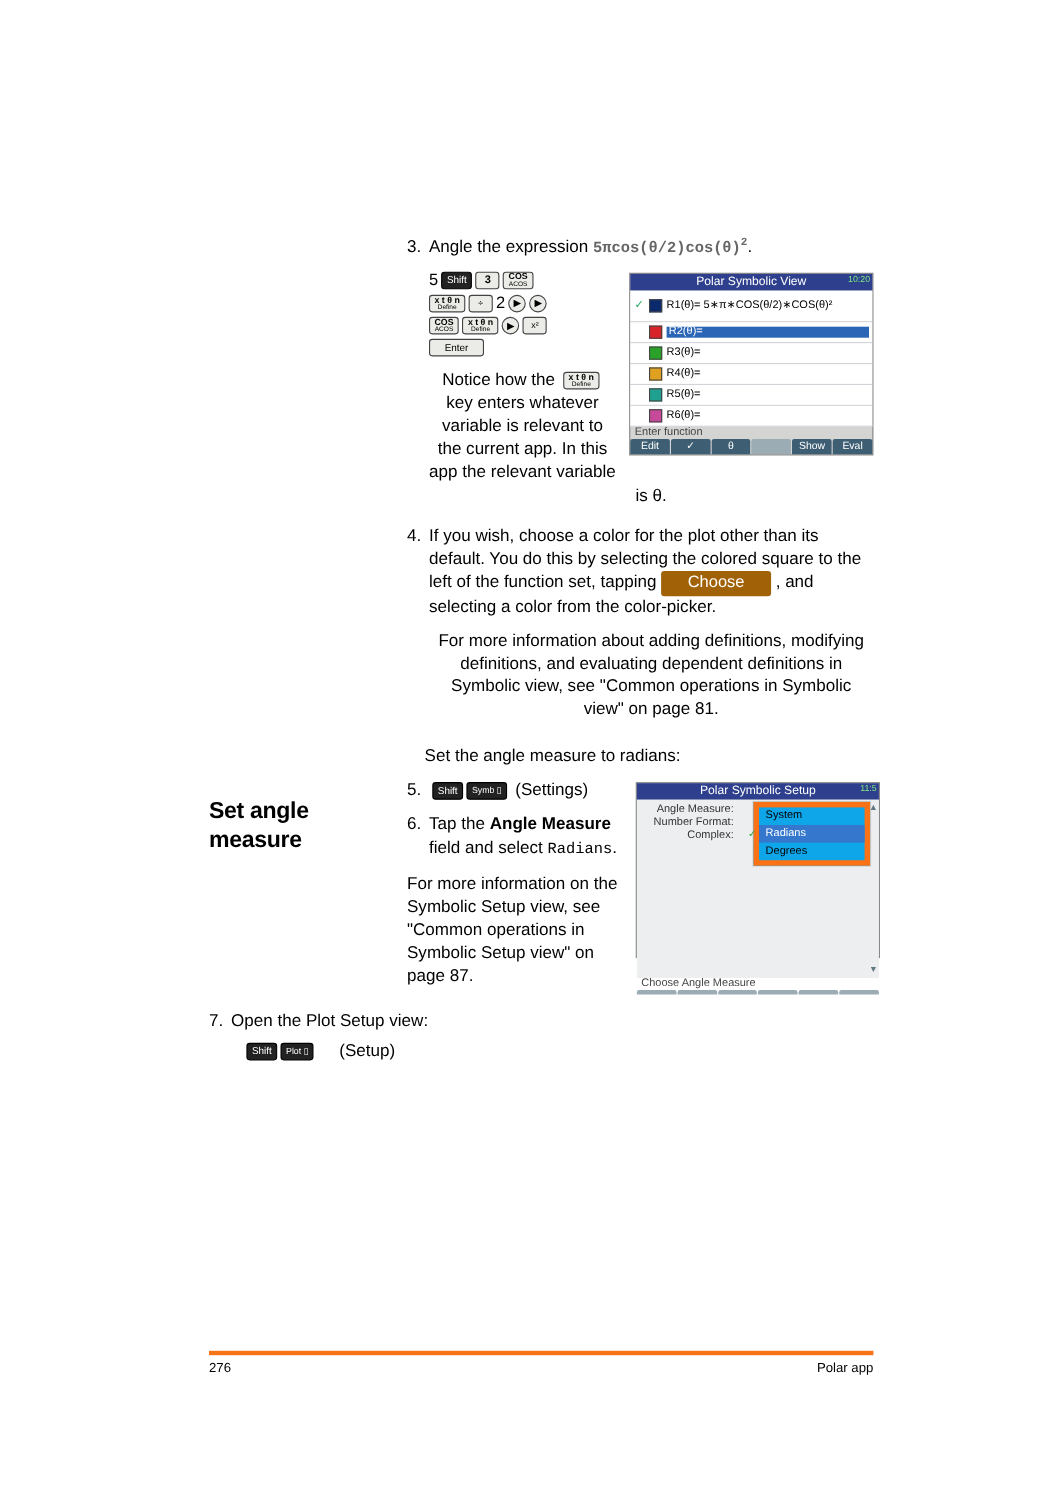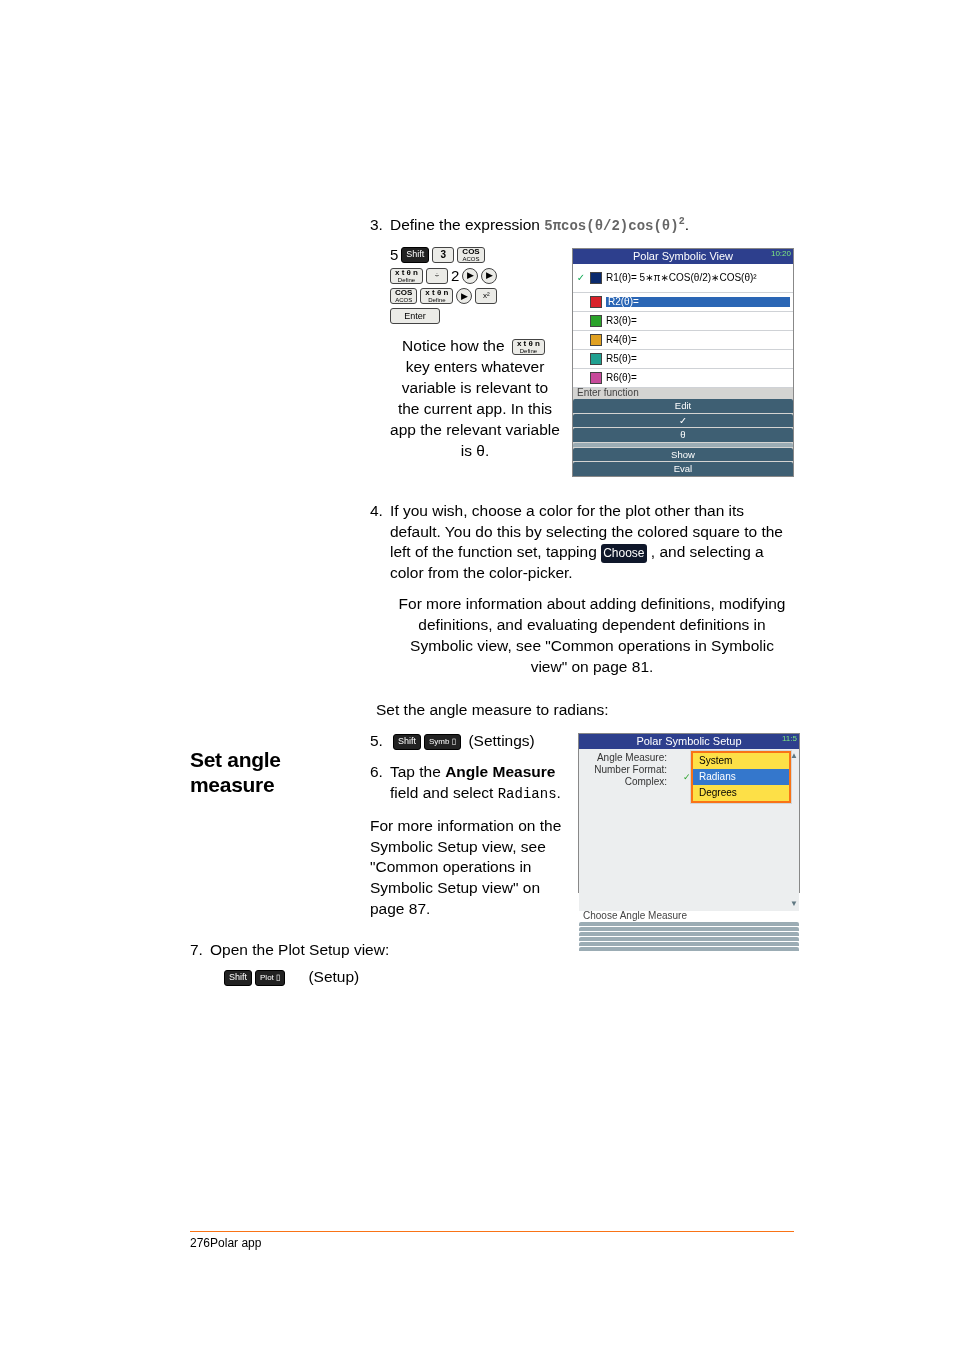--- a/index.html
+++ b/index.html
@@ -54,21 +54,21 @@
   }
   .mono { font-family: "Courier New", monospace; font-size: 14px; }
   .gray { color: #666; font-weight: bold; }
   .indent-para {
     margin: 10px 0 16px 20px;
     font-size: 15.5px;
     line-height: 1.35;
     text-align: center;
   }
   .indent-para2 {
-    margin: 12px 0 10px 6px;
+    margin: 12px 0 10px 16px;
     font-size: 15.5px;
     line-height: 1.35;
   }
   .keyrow {
     display: flex;
     align-items: center;
     gap: 3px;
     margin: 4px 0;
   }
   .keyline-block {
@@ -94,25 +94,25 @@
     color: #fff;
     border-color: #000;
   }
   .key.wide { min-width: 50px; }
   .key.small { font-size: 8px; min-width: 22px; }
   .key.circle { border-radius: 50%; width: 16px; height: 16px; min-width: 16px; }
   .pill {
     display: inline-flex;
     align-items: center;
     justify-content: center;
-    background: #0f172a;
+    background: #a16207;
     color: #fff;
-    font-size: 12px;
+    font-size: 15px;
     border-radius: 3px;
-    padding: 1px 2px;
+    padding: 1px 24px;
     font-family: Arial, sans-serif;
   }
   .flow-right { float: right; margin: 2px 0 8px 12px; }
   .calc-screen {
     width: 222px;
     background: #d4d4d2;
     font-family: Arial, Helvetica, sans-serif;
     font-size: 10px;
     line-height: 1;
     border: 1px solid #888;
@@ -154,21 +154,20 @@
   .sw.c5 { background: #20a090; }
   .sw.c6 { background: #c74a9a; }
   .calc-row .fx { flex: 1; }
   .calc-row.sel .fx { background: #2a66b5; color: #fff; padding: 0 2px; }
   .calc-enter {
     font-size: 10px; color: #444; padding: 0 4px 1px 4px;
   }
   .softkeys {
     display: flex;
     gap: 1px;
-    flex-direction: column;
   }
   .softkey {
     flex: 1;
     background: #3e5f73;
     color: #fff;
     text-align: center;
     font-size: 9.5px;
     padding: 2px 0;
     border-radius: 2px 2px 0 0;
   }
@@ -179,59 +178,59 @@
     padding: 4px 6px 42px 6px;
     position: relative;
   }
   .setup-row { display: flex; align-items: center; font-size: 10px; margin-bottom: 2px; }
   .setup-row .lab { width: 82px; text-align: right; padding-right: 4px; color: #333; }
   .setup-row .val { flex: 1; }
   .dropdown {
     position: absolute;
     top: 2px; right: 8px;
     width: 96px;
-    background: #fde047;
-    border: 2px solid #f97316;
+    background: #0ea5e9;
+    border: 5px solid #f97316;
     font-size: 10px;
     line-height: 14px;
     z-index: 2;
     box-shadow: 0 0 0 1px rgba(0,0,0,.1);
   }
   .dropdown div { padding: 1px 6px; }
   .dropdown .sel { background: #3477cc; color: #fff; position: relative; }
   .dropdown .sel::before { content: "✓"; position: absolute; left: -10px; color: #2aa22a; font-size: 9px; }
   .setup-status { font-size: 10px; color: #444; padding: 0 4px 1px 4px; }
   .tri-up { position: absolute; right: 1px; top: 3px; font-size: 8px; color: #607882; }
   .tri-dn { position: absolute; right: 1px; bottom: 3px; font-size: 8px; color: #607882; }
   .footer {
     position: absolute;
     left: 190px; right: 160px; bottom: 100px;
-    border-top: 1px solid #f97316;
+    border-top: 4px solid #f97316;
     padding-top: 4px;
     font-size: 12px;
     display: flex;
-    justify-content: flex-start;
+    justify-content: space-between;
     font-family: "Arial Narrow", Arial, sans-serif;
   }
   .clearfix::after { content: ""; display: block; clear: both; }
   .keyinline { display: inline-flex; vertical-align: middle; gap: 3px; margin: 0 3px; }
 </style>
 </head>
 <body>
 
 <div class="page">
 
   <div class="cols">
     <div class="sidecol"></div>
     <div class="maincol">
 
       <div class="step">
         <div class="num">3.</div>
         <div class="body">
-          <span>Define the expression </span>
+          <span>Angle the expression </span>
           <span class="mono gray">5πcos(θ/2)cos(θ)</span><sup class="mono gray" style="font-size:10px">2</sup><span>.</span>
         </div>
       </div>
 
       <div class="calc-screen flow-right">
         <div class="calc-title">
           <span>Polar Symbolic View</span>
           <span class="calc-batt">10:20</span>
         </div>
         <div class="calc-row" style="min-height:24px">

